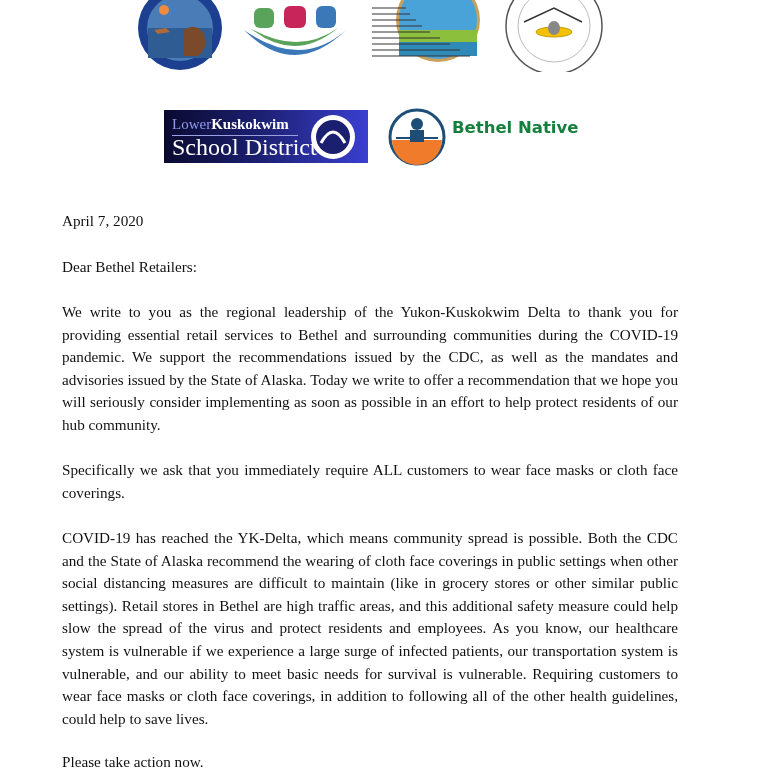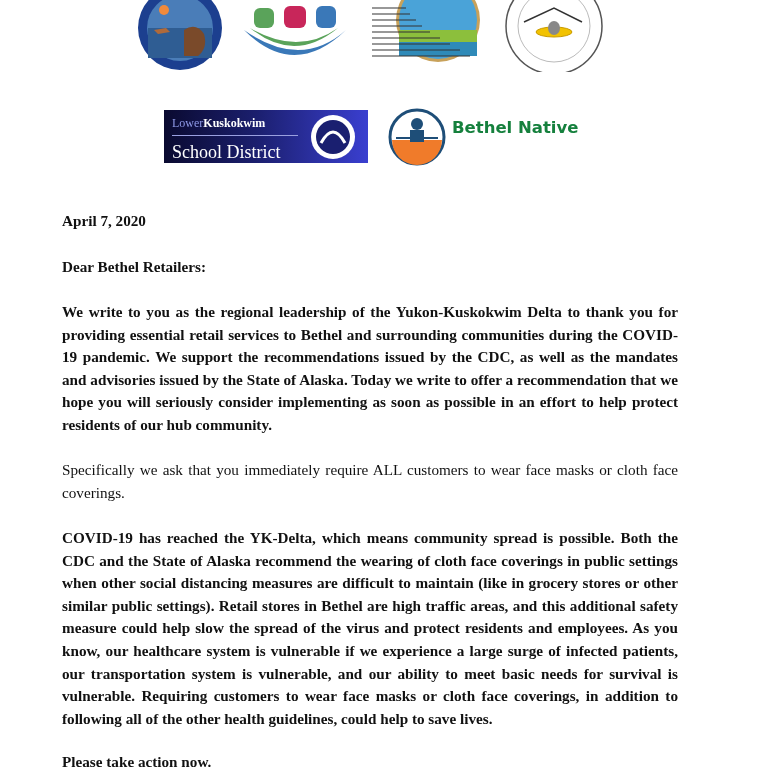--- a/index.html
+++ b/index.html
@@ -1,24 +1,24 @@
 <!DOCTYPE html>
 <html><head>
 <meta charset="utf-8">
 <style>
   html, body { margin: 0; padding: 0; background: #ffffff; }
   body { width: 768px; height: 768px; position: relative; overflow: hidden; font-family: "Liberation Serif", "DejaVu Serif", serif; color: #111; }
   .logo { position: absolute; }
-  .para { position: absolute; left: 62px; width: 616px; font-size: 15.2px; line-height: 22.6px; text-align: justify; font-weight: bold; }
+  .para { position: absolute; left: 62px; width: 616px; font-size: 15.2px; line-height: 22.6px; text-align: justify; }
   .bold { font-weight: normal; }
   .lksd-box { position: absolute; left: 164px; top: 110px; width: 204px; height: 53px; background: linear-gradient(90deg, #0a0a30 0%, #1b1f6e 45%, #3a3fd0 100%); }
-  .lksd-t1 { position: absolute; left: 8px; top: 6px; font-size: 12px; color: #8f9ae8; white-space: nowrap; }
+  .lksd-t1 { position: absolute; left: 8px; top: 6px; font-size: 15px; color: #8f9ae8; white-space: nowrap; }
   .lksd-t1 b { color: #ffffff; }
   .lksd-line { position: absolute; left: 8px; top: 25px; width: 126px; height: 1px; background: #9aa0e0; }
-  .lksd-t2 { position: absolute; left: 8px; top: 32px; font-size: 18px; color: #ffffff; white-space: nowrap; }
+  .lksd-t2 { position: absolute; left: 8px; top: 24px; font-size: 24px; color: #ffffff; white-space: nowrap; }
   .bnc-text { position: absolute; left: 452px; top: 118px; font-family: "DejaVu Sans", sans-serif; font-weight: bold; font-size: 16.5px; line-height: 19px; color: #15803d; }
 </style>
 </head>
 <body>
 
 <div class="logo" style="left:134px;top:0;width:92px;height:72px;">
   <svg width="92" height="72" viewBox="0 0 92 72">
     <circle cx="46" cy="28" r="42" fill="#1c3f8f"></circle>
     <circle cx="46" cy="28" r="33" fill="#4a7db8"></circle>
     <rect x="14" y="28" width="64" height="30" fill="#2f5d93"></rect>

